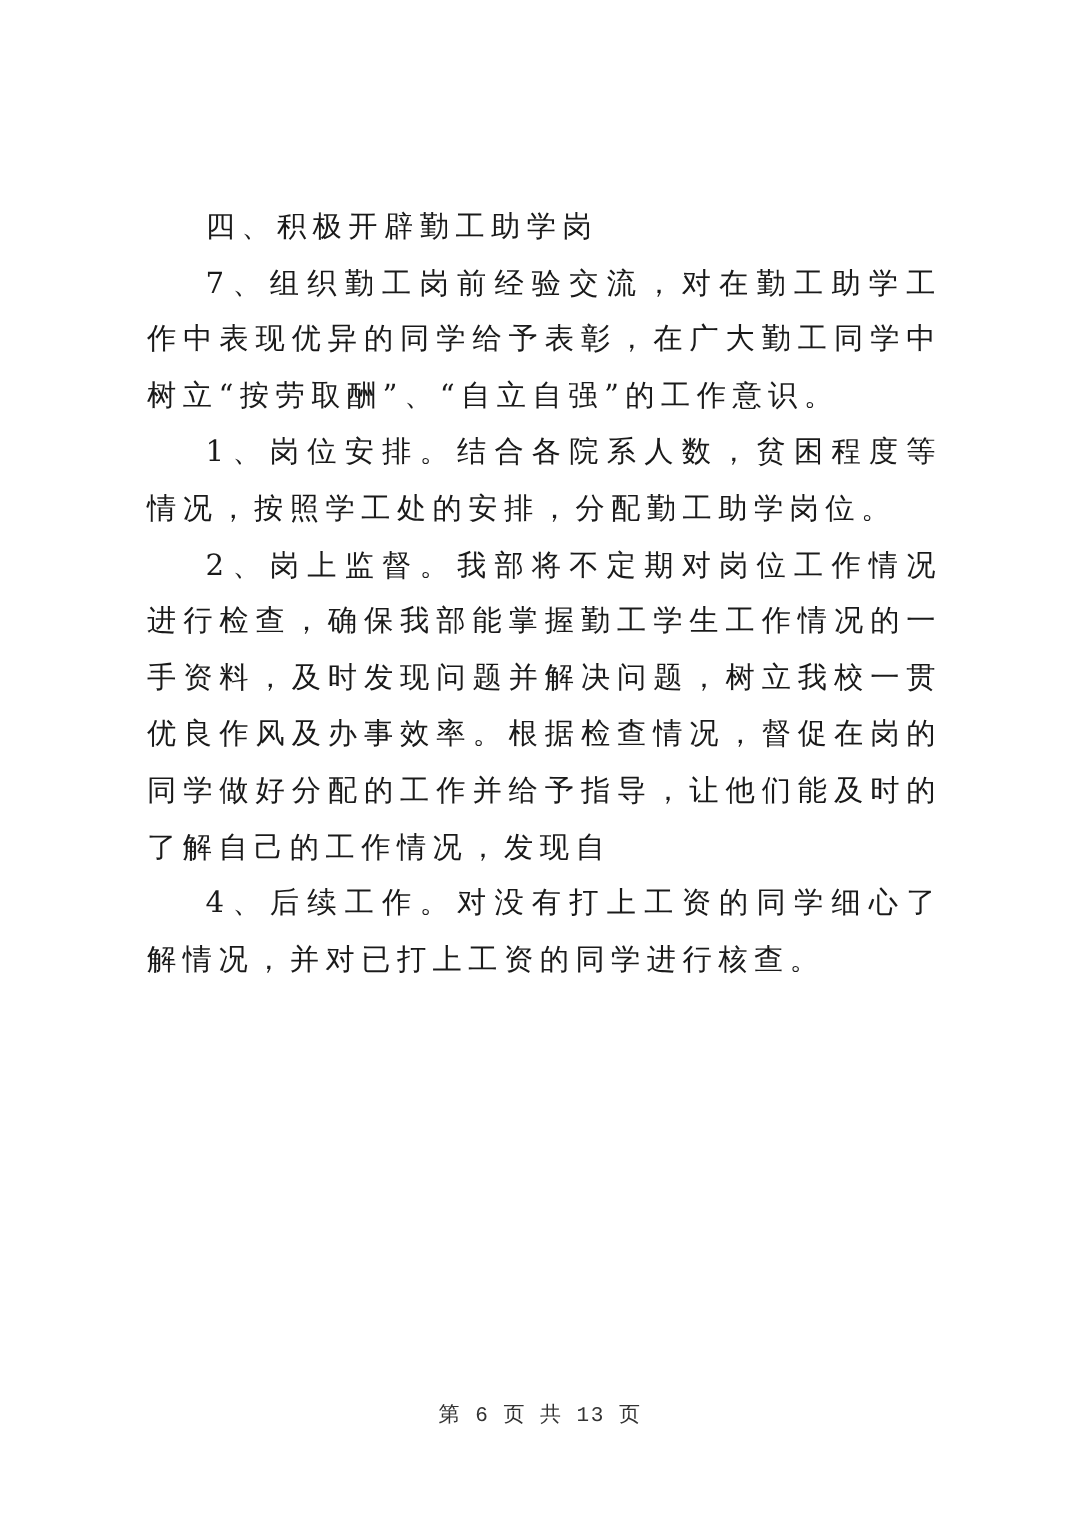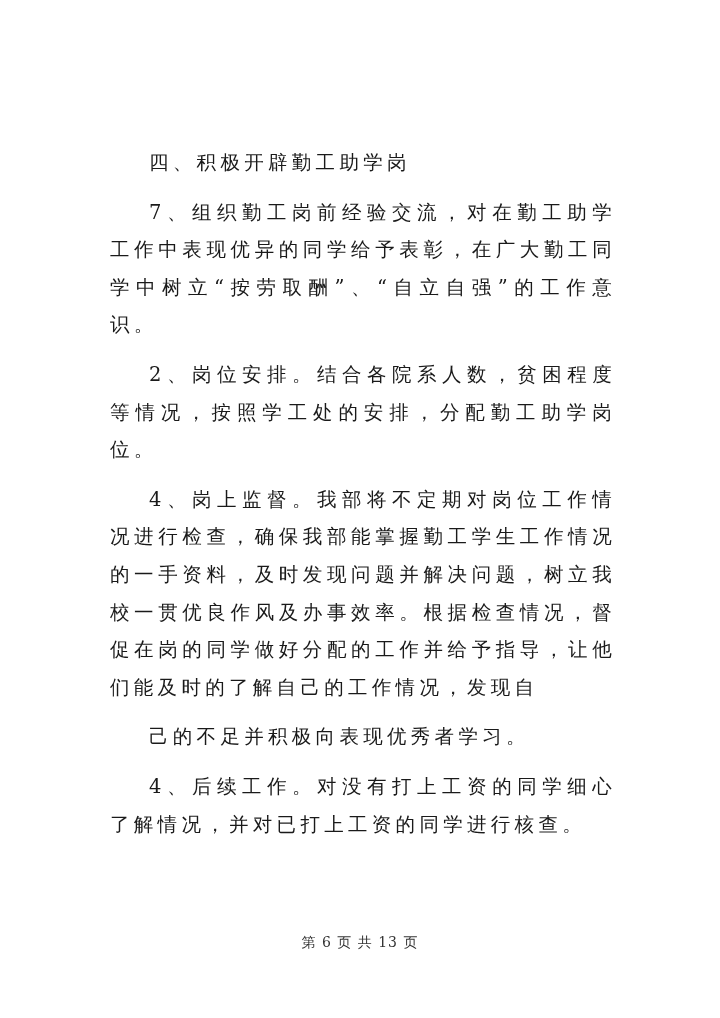--- a/index.html
+++ b/index.html
@@ -1,31 +1,30 @@
 <!DOCTYPE html>
 <html><head>
 <meta charset="utf-8">
 <style>
   html, body { margin: 0; padding: 0; background: #ffffff; }
   body { width: 720px; height: 1018px; position: relative; overflow: hidden;
          font-family: "DejaVu Serif", "Liberation Serif", serif; color: #1a1a1a; }
   .page { position: absolute; left: 0; top: 0; width: 720px; height: 1018px; background: #fff; }
   .content { position: absolute; left: 98px; top: 132px; width: 530px; }
-  .para { margin: 12px; font-size: 19.5px; line-height: 37.6px; letter-spacing: 4.3px;
+  .para { margin: 0; font-size: 19.5px; line-height: 37.6px; letter-spacing: 4.3px;
           text-align: justify; text-justify: inter-ideograph; word-break: break-all; }
   .indent { text-indent: 39px; }
   .footer { position: absolute; left: 0; width: 720px; top: 934px; text-align: center;
-            font-size: 14px; color: #333; letter-spacing: 1px; }
+            font-size: 14px; color: #333; letter-spacing: 1px; font-family: Liberation Mono, monospace; }
 </style>
 </head>
 <body>
 
 <div class="page">
   <div class="content">
     <p class="para indent">四、积极开辟勤工助学岗</p>
     <p class="para indent">7、组织勤工岗前经验交流，对在勤工助学工作中表现优异的同学给予表彰，在广大勤工同学中树立“按劳取酬”、“自立自强”的工作意识。</p>
-    <p class="para indent">2、岗位安排。结合各院系人数，贫困程度等情况，按照学工处的安排，分配勤工助学岗位。</p>
-    <p class="para indent">4、岗上监督。我部将不定期对岗位工作情况进行检查，确保我部能掌握勤工学生工作情况的一手资料，及时发现问题并解决问题，树立我校一贯优良作风及办事效率。根据检查情况，督促在岗的同学做好分配的工作并给予指导，让他们能及时的了解自己的工作情况，发现自</p>
-    <p class="para indent">己的不足并积极向表现优秀者学习。</p>
+    <p class="para indent">1、岗位安排。结合各院系人数，贫困程度等情况，按照学工处的安排，分配勤工助学岗位。</p>
+    <p class="para indent">2、岗上监督。我部将不定期对岗位工作情况进行检查，确保我部能掌握勤工学生工作情况的一手资料，及时发现问题并解决问题，树立我校一贯优良作风及办事效率。根据检查情况，督促在岗的同学做好分配的工作并给予指导，让他们能及时的了解自己的工作情况，发现自</p>
     <p class="para indent">4、后续工作。对没有打上工资的同学细心了解情况，并对已打上工资的同学进行核查。</p>
   </div>
   <div class="footer">第 6 页  共 13 页</div>
 </div>
 
 </body></html>

